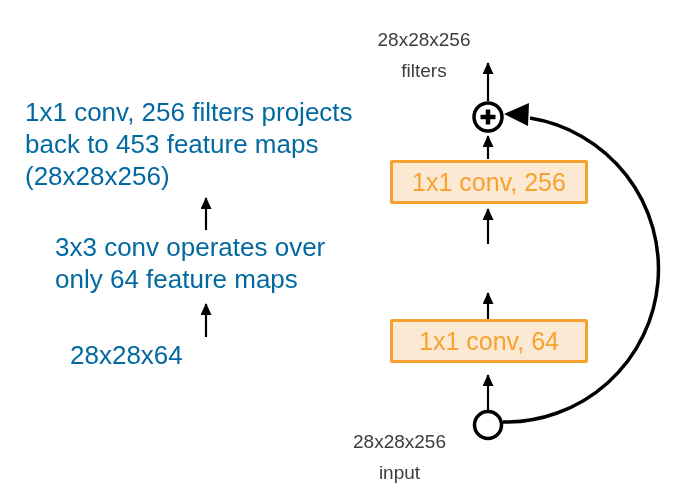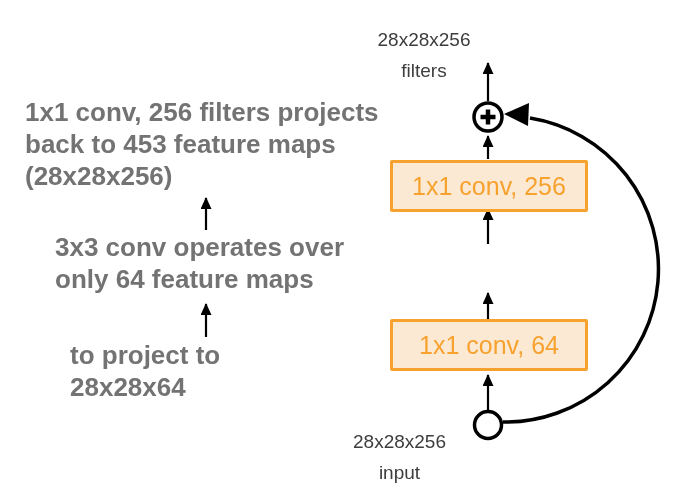--- a/index.html
+++ b/index.html
@@ -2,32 +2,32 @@
 <html><head>
 <meta charset="utf-8">
 <style>
   html,body { margin:0; padding:0; background:#fff; }
   .stage {
     position:relative; width:690px; height:504px; background:#ffffff;
     font-family:"Liberation Sans", sans-serif; overflow:hidden;
   }
   
   .ann {
-    position:absolute; color:#737373; font-weight:bold;
+    position:absolute; color:#0369a1; font-weight:normal;
     font-size:26px; line-height:32px; white-space:nowrap;
   }
   .ann div { white-space:nowrap; }
   
   .glabel {
     position:absolute; color:#3d3d3d; font-size:19px; line-height:31px;
     text-align:center; white-space:nowrap;
   }
   
   .conv-box {
-    position:absolute; left:390px; width:198px; height:52px;
+    position:absolute; left:390px; width:198px; height:44px;
     box-sizing:border-box; border:3px solid #f7a12e; background:#fce9d3;
     border-radius:2px; color:#f7a12e; font-size:25px;
     display:flex; align-items:center; justify-content:center; white-space:nowrap;
   }
   svg.wires { position:absolute; left:0; top:0; }
 </style>
 </head>
 <body>
 
 <div class="stage">
@@ -84,17 +84,16 @@
     <div>back to 453 feature maps</div>
     <div>(28x28x256)</div>
   </div>
 
   <div class="ann" style="left:55px; top:231px;">
     <div>3x3 conv operates over</div>
     <div>only 64 feature maps</div>
   </div>
 
   <div class="ann" style="left:70px; top:339px;">
-    <div>to project to</div>
     <div>28x28x64</div>
   </div>
 
 </div>
 
 </body></html>

